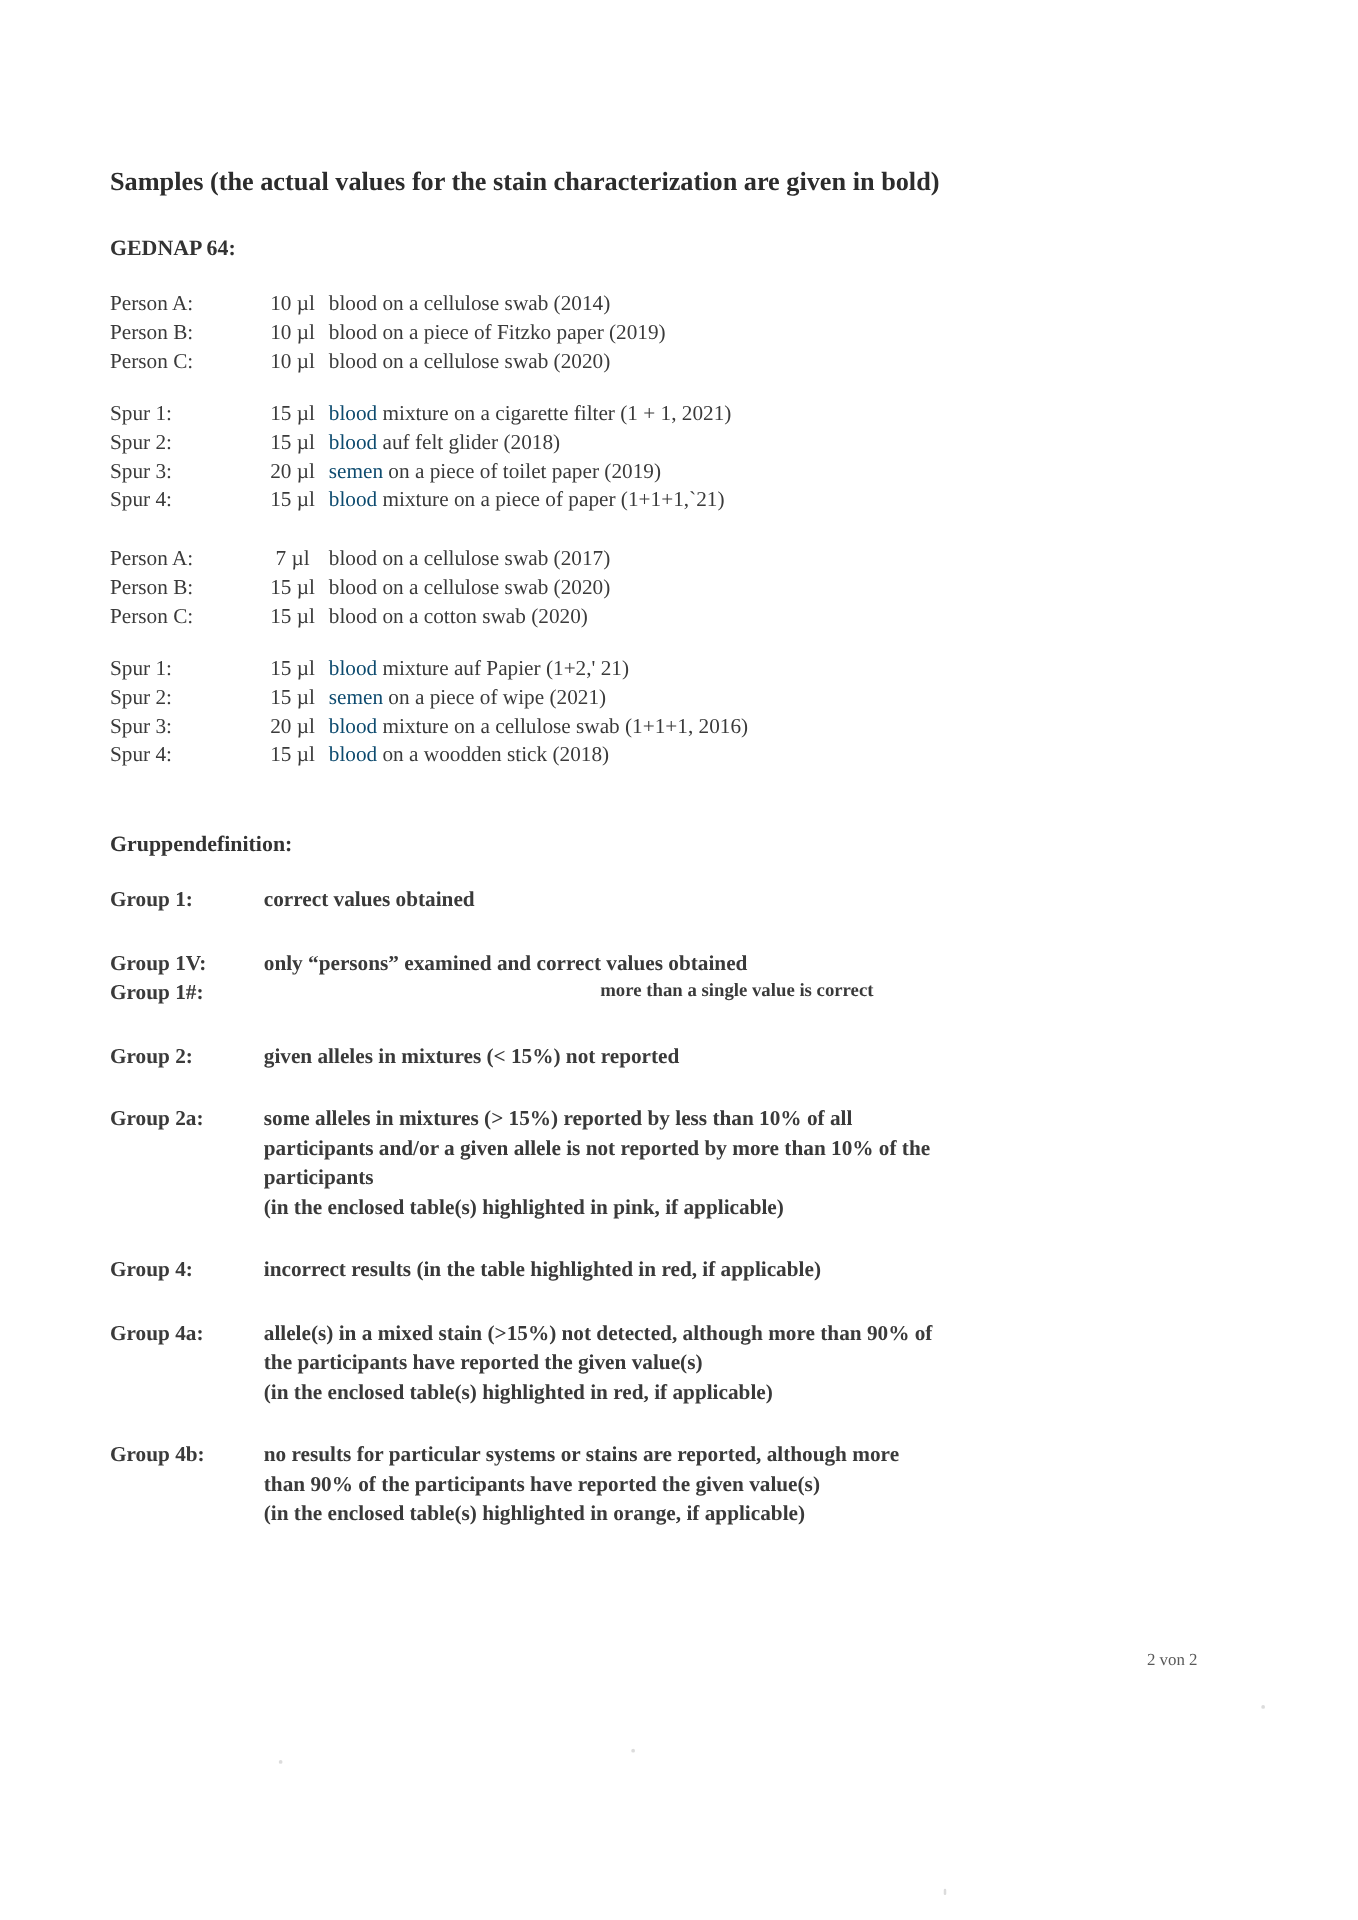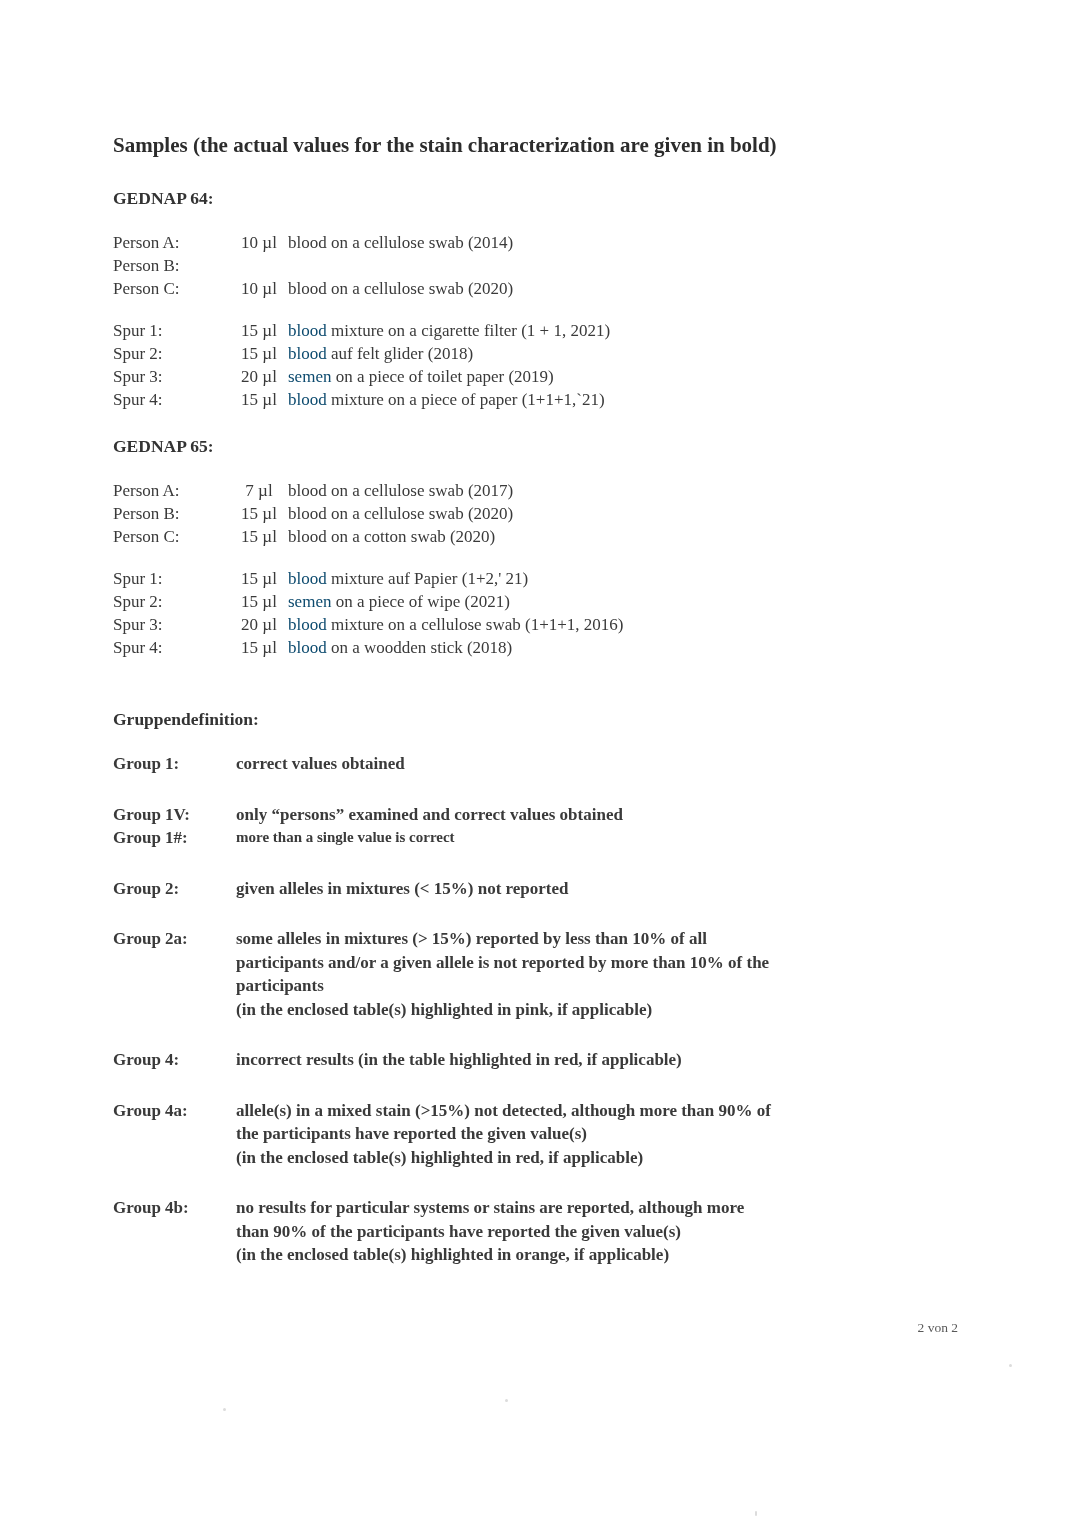--- a/index.html
+++ b/index.html
@@ -6,42 +6,42 @@
   body{
     width:1086px;height:1536px;
     background:#ffffff;
     font-family:"Liberation Serif","DejaVu Serif",serif;
     color:#3a3a3a;
     position:relative;
     overflow:hidden;
   }
   .page{
     position:absolute;inset:0;
-    padding:133px 118px 0 113px;
+    padding:133px 118px 0 88px;
     box-sizing:border-box;
   }
   .doc-title{
     font-size:21px;font-weight:bold;color:#2c2c2c;
     margin:0 0 30px 0;line-height:24px;
   }
   .sec-heading{
     font-size:17.5px;font-weight:bold;color:#333333;
     margin:0 0 21px 0;line-height:23px;
   }
   .block{margin:0 0 19px 0;}
   .block-end{margin:0 0 24px 0;}
   .row{display:flex;font-size:17px;line-height:23px;}
   .lbl{width:123px;flex:none;}
   .val{flex:1;}
   .amt{display:inline-block;width:46px;text-align:center;margin-right:6px;}
   .bold{font-weight:normal;color:#0c4a6e;}
   .groups{margin-top:49px;}
   .g-block{margin:0 0 27px 0;}
   .g-row{display:flex;font-size:17px;line-height:23.5px;font-weight:bold;}
-  .g-row.small .glines{font-size:15px;}
+  .g-row.small .glines{font-size:15px;text-align:center;}
   .glines{flex:1;}
   .footer{
     position:absolute;top:1320px;right:128px;
     font-size:13.5px;color:#595959;line-height:16px;
   }
   .speck{position:absolute;width:3px;height:3px;border-radius:50%;background:#dcdcdc;}
   .speck.a{left:223px;top:1408px;}
   .speck.b{left:505px;top:1399px;}
   .speck.c{left:1009px;top:1364px;}
   .speck.d{left:755px;top:1511px;width:2px;height:5px;border-radius:2px;}
@@ -56,20 +56,21 @@
   <div>
     <div class="sec-heading">GEDNAP 64:</div>
 
     <div class="block">
       <div class="row">
         <span class="lbl">Person A:</span>
         <span class="val"><span class="amt">10 µl</span><span>blood on a cellulose swab (2014)</span></span>
       </div>
       <div class="row">
         <span class="lbl">Person B:</span>
+        <span class="val"><span class="amt">10 µl</span><span>blood on a piece of Fitzko paper (2019)</span></span>
       </div>
       <div class="row">
         <span class="lbl">Person C:</span>
         <span class="val"><span class="amt">10 µl</span><span>blood on a cellulose swab (2020)</span></span>
       </div>
     </div>
 
     <div class="block-end">
       <div class="row">
         <span class="lbl">Spur 1:</span>
@@ -84,21 +85,20 @@
         <span class="val"><span class="amt">20 µl</span><span class="bold">semen</span><span> on a piece of toilet paper (2019)</span></span>
       </div>
       <div class="row">
         <span class="lbl">Spur 4:</span>
         <span class="val"><span class="amt">15 µl</span><span class="bold">blood</span><span> mixture on a piece of paper (1+1+1,`21)</span></span>
       </div>
     </div>
   </div>
 
   <div>
-    <div class="sec-heading">GEDNAP 65:</div>
 
     <div class="block">
       <div class="row">
         <span class="lbl">Person A:</span>
         <span class="val"><span class="amt">7 µl</span><span>blood on a cellulose swab (2017)</span></span>
       </div>
       <div class="row">
         <span class="lbl">Person B:</span>
         <span class="val"><span class="amt">15 µl</span><span>blood on a cellulose swab (2020)</span></span>
       </div>

